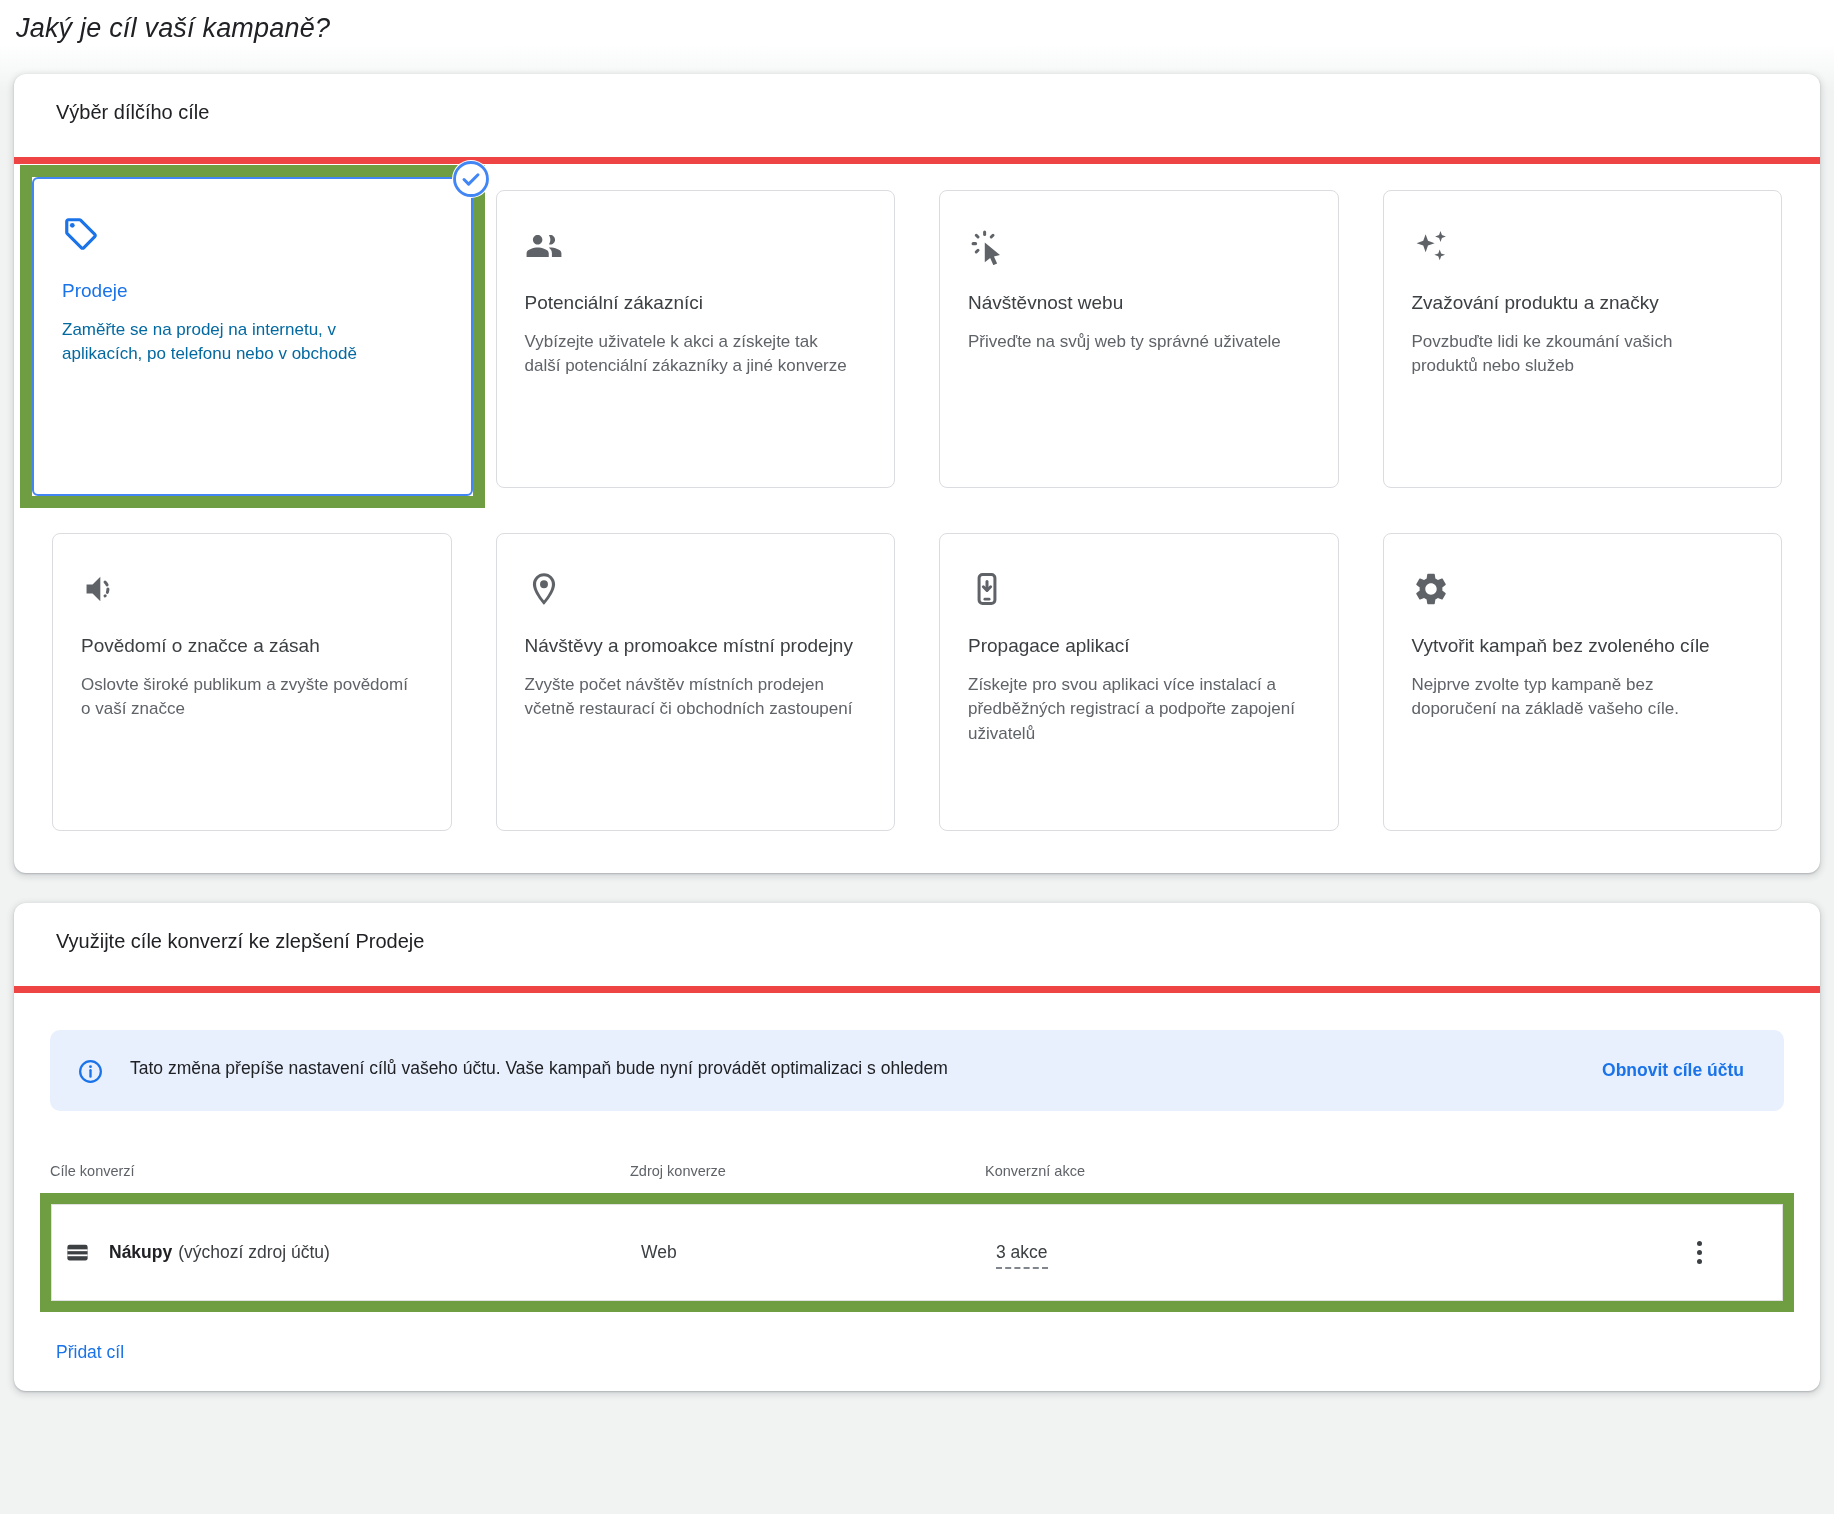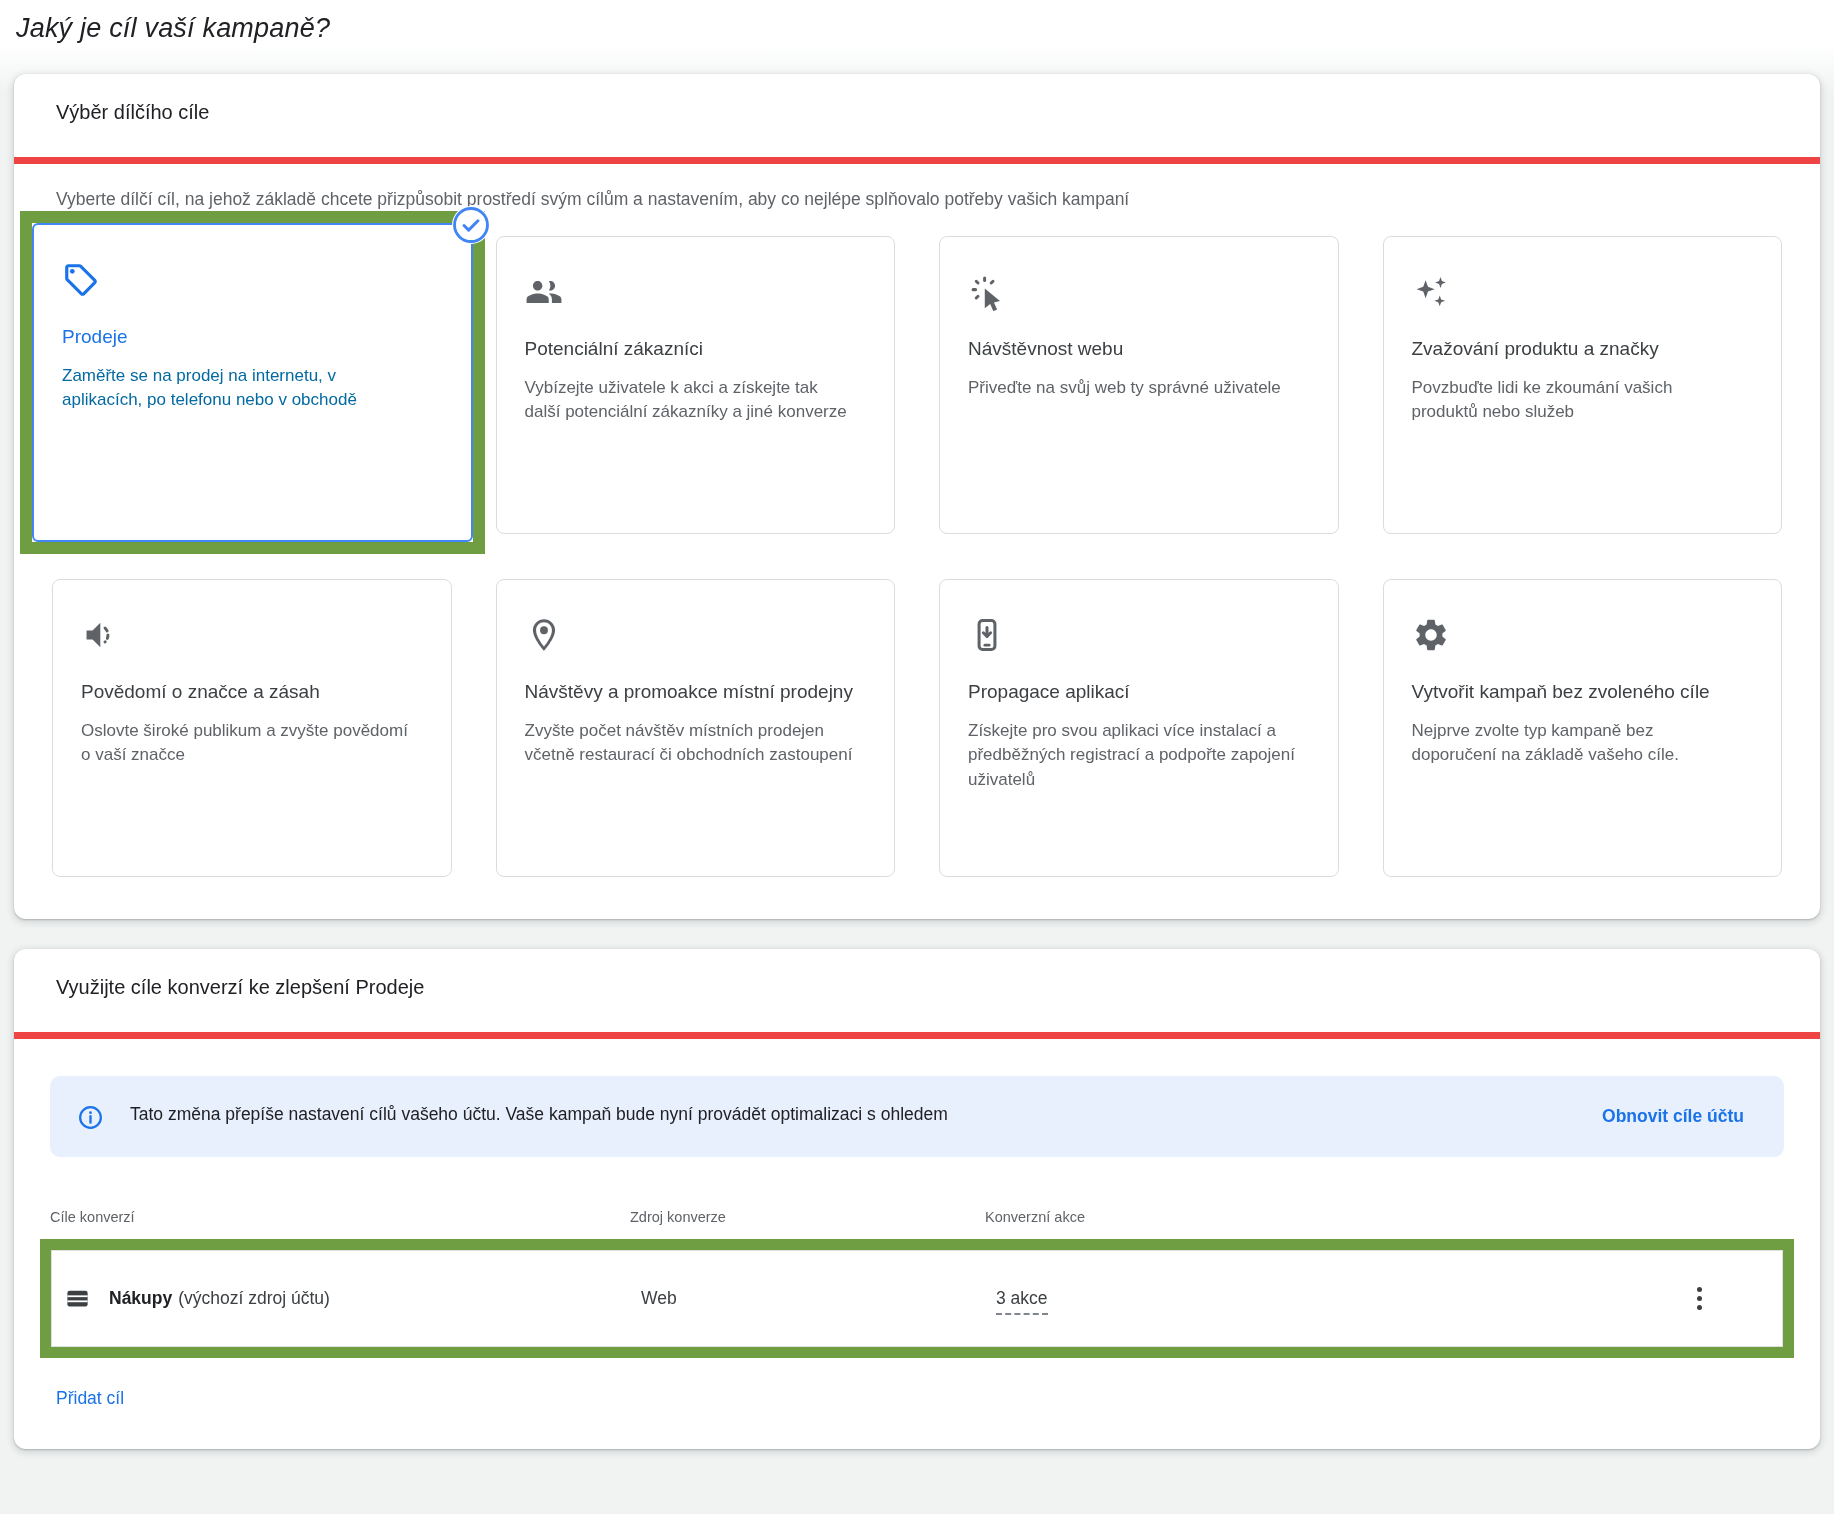--- a/index.html
+++ b/index.html
@@ -60,31 +60,30 @@
   .cc-icon svg { width:27px; height:27px; display:block; }
   .goal-label { margin-left:18px; font-size:17.5px; color:#202124; }
   .goal-name { font-weight:700; }
   .goal-suffix { font-weight:400; color:#3c4043; margin-left:6px; }
   .row-source { width:355px; font-size:17.5px; color:#3c4043; }
   .row-actions { flex:1; font-size:17.5px; color:#3c4043; }
   .actions-link { border-bottom:2px dashed #80868b; padding-bottom:5px; cursor:pointer; }
   .row-menu { flex:none; padding-right:80px; cursor:pointer; display:flex; flex-direction:column; gap:4px; }
   .row-menu i { width:5px; height:5px; border-radius:50%; background:#3c4043; }
 
-  .add-goal-wrap { padding:30px 0 40px 42px; }
+  .add-goal-wrap { padding:30px 0 28px 42px; }
   .add-goal { display:inline-block; color:#1a73e8; font-size:17.5px; font-weight:500; cursor:pointer; }
 </style>
 </head>
 <body>
 
 <div class="page-title">Jaký je cíl vaší kampaně?</div>
 
 <div class="card card-1">
   <div class="card-header">Výběr dílčího cíle</div>
-  <div class="section-desc">Vyberte dílčí cíl, na jehož základě chcete přizpůsobit prostředí svým cílům a nastavením, aby co nejlépe splňovalo potřeby vašich kampaní</div>
 
   <div class="tiles">
 
     <div class="annotation-box">
       <div class="tile selected">
         <span class="check-badge">
           <svg viewBox="0 0 24 24">
               <circle cx="12" cy="12" r="10.4" fill="#fff" stroke="#4285f4" stroke-width="1.8"></circle>
               <path d="M7.6 12.3l2.9 2.9 5.9-5.9" fill="none" stroke="#4285f4" stroke-width="1.9" stroke-linecap="round" stroke-linejoin="round"></path>
             </svg>

